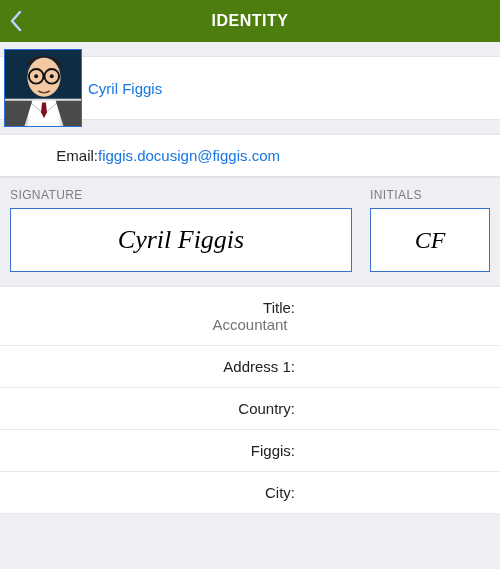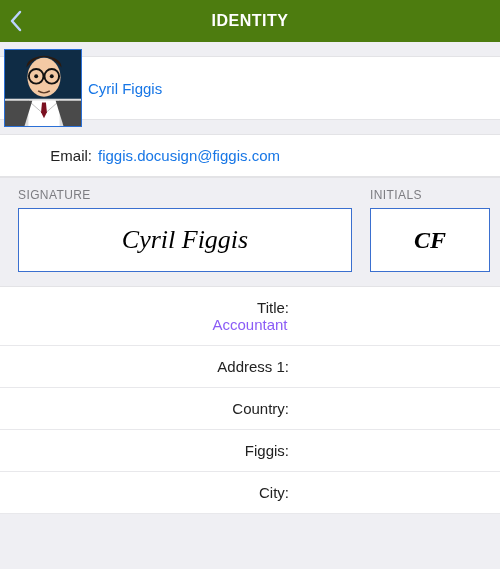--- a/index.html
+++ b/index.html
@@ -65,27 +65,26 @@
     display: flex;
     align-items: center;
     padding: 12px 8px 12px 8px;
     border-top: 1px solid #e3e3e6;
     border-bottom: 1px solid #e3e3e6;
   }
   .label-right {
     width: 90px;
     text-align: right;
     color: #222;
-    padding-right: 6px;
     font-size: 15px;
   }
   .link { color: #1776e6; cursor: pointer; font-size: 15px; }
   .sig-section {
     background: #efeff3;
-    padding: 10px 10px 14px 18px;
+    padding: 10px 10px 14px 10px;
     display: flex;
     gap: 18px;
     border-top: 1px solid #e3e3e6;
     border-bottom: 1px solid #e3e3e6;
   }
   .sig-col { flex: 1; min-width: 0; }
   .ini-col { width: 120px; }
   .sig-label {
     color: #7d7d82;
     font-size: 12px;
@@ -103,34 +102,34 @@
   }
   .sig-text {
     font-family: "Brush Script MT", "Lucida Handwriting", cursive;
     font-size: 26px;
     font-style: italic;
     color: #000;
   }
   .ini-text {
     font-family: "Brush Script MT","Lucida Handwriting", cursive;
     font-size: 24px;
-    font-weight: 700;
+    font-weight: 400;
     font-style: italic;
     color: #000;
   }
   .fields { background: #fff; }
   .field-row {
     display: flex;
     align-items: center;
     padding: 12px 8px;
     border-bottom: 1px solid #e8e8eb;
     flex-direction: column;
   }
   .field-row .label-right { width: 90px; }
-  .field-value { color: #8b5cf6; font-size: 15px; }
+  .field-value { color: #737373; font-size: 15px; }
 </style>
 </head>
 <body>
 
 <div class="header">
   <div class="back">
     <svg width="18" height="26" viewBox="0 0 18 26">
       <polyline points="12,4 4,13 12,22" fill="none" stroke="#bcd3ff" stroke-width="2.5" stroke-linecap="round" stroke-linejoin="round"></polyline>
     </svg>
   </div>

